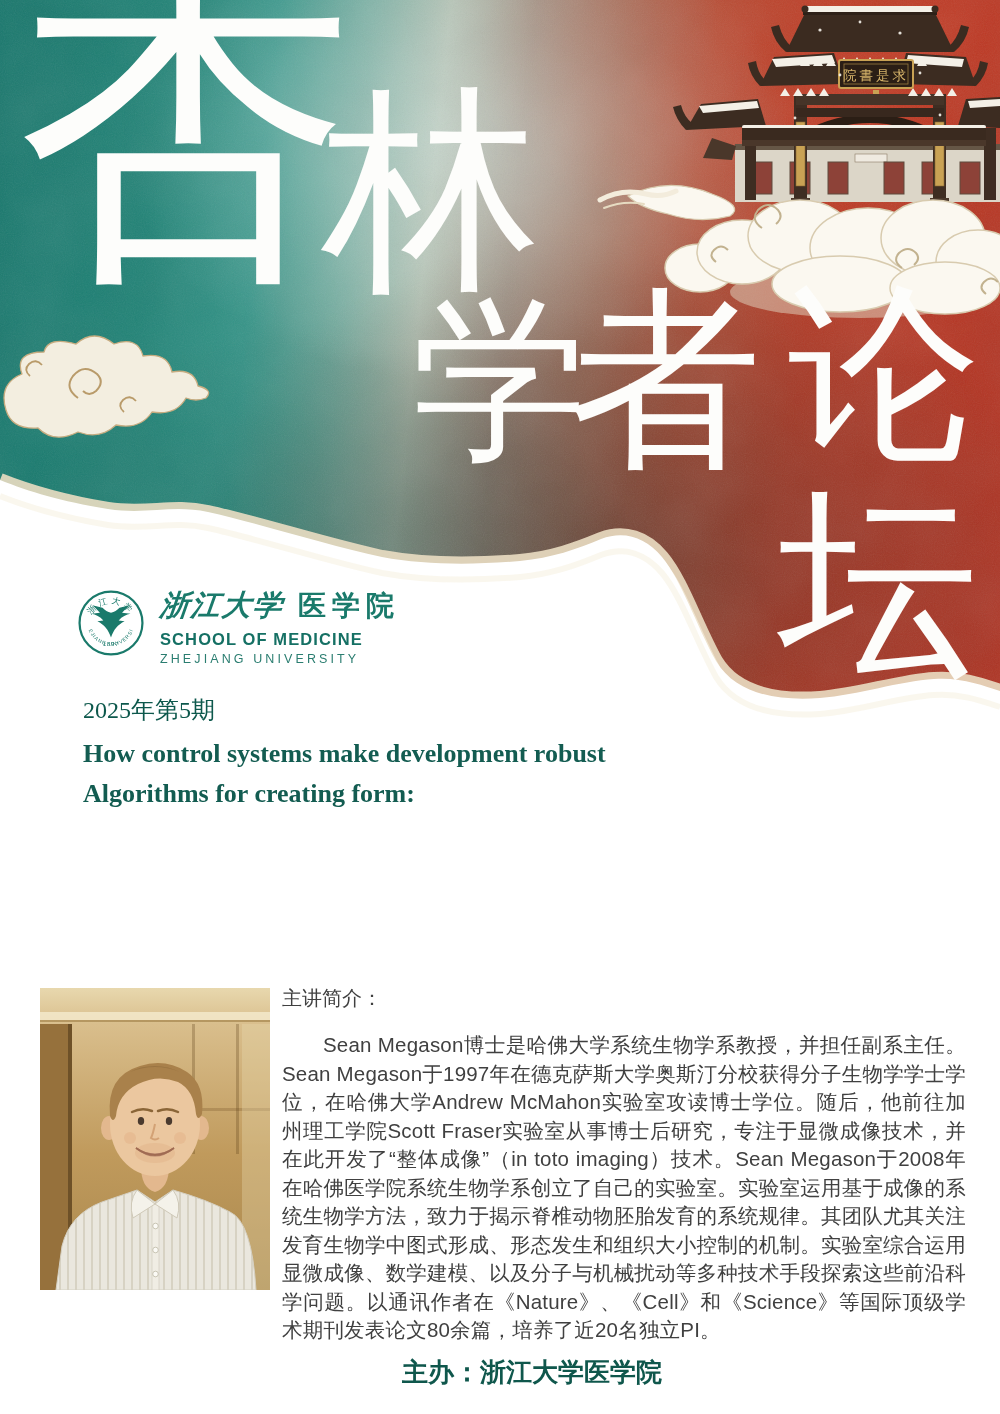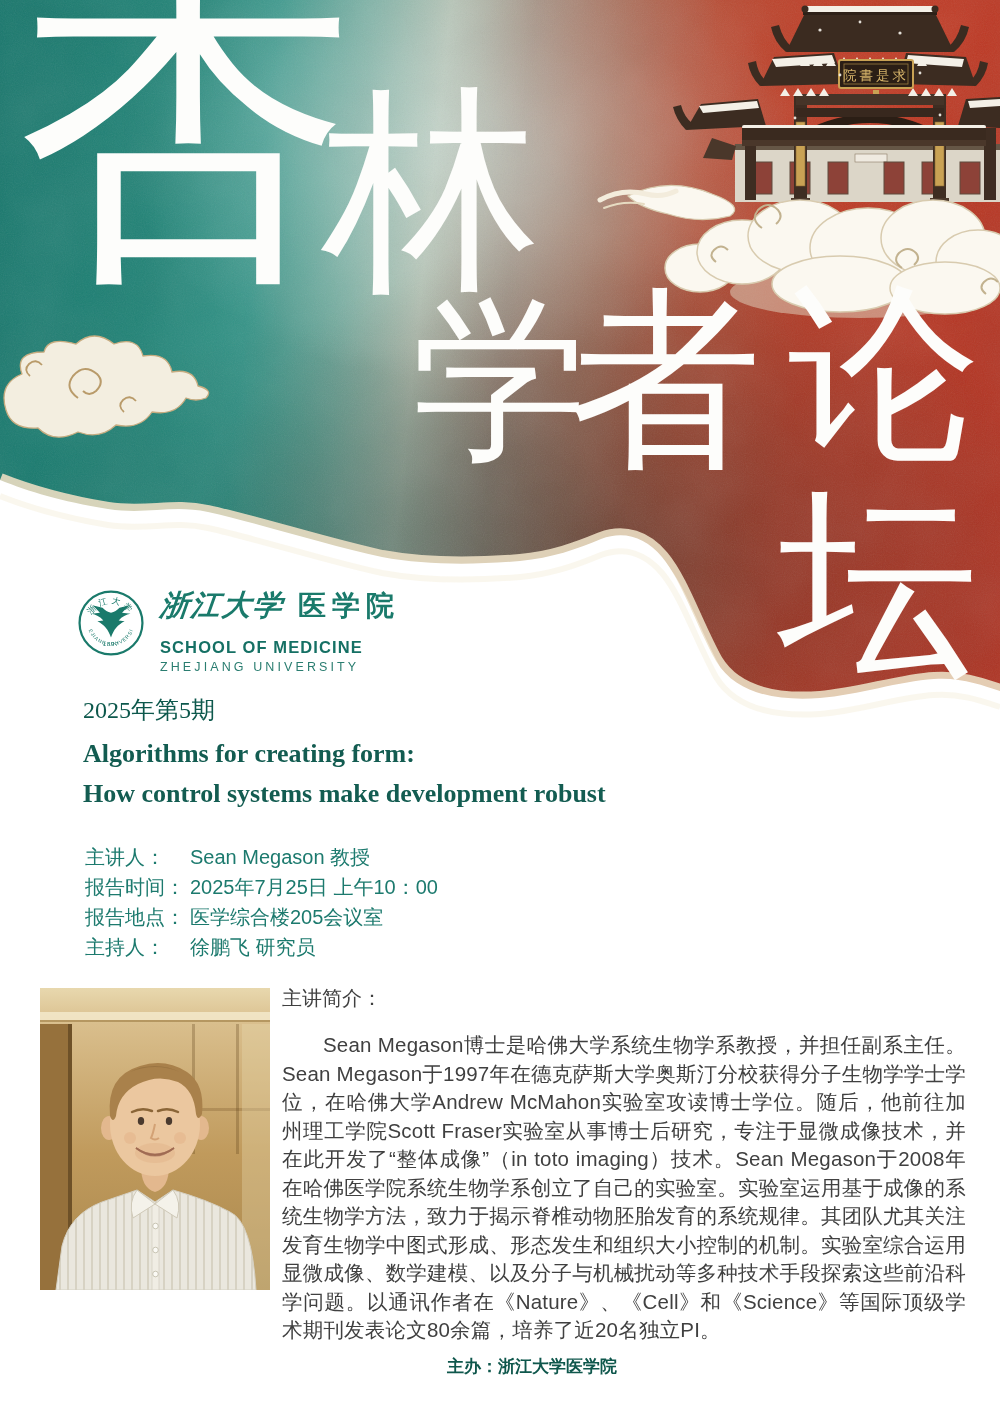--- a/index.html
+++ b/index.html
@@ -27,41 +27,41 @@
   .c-tan {left:778px;top:483px;font-size:200px;}
 
   
   .logo{position:absolute;left:77px;top:586px;display:flex;align-items:flex-start;}
   .logo .seal{width:68px;height:68px;margin-top:3px;}
   .logo-text{margin-left:15px;color:#1A7A6B;}
   .logo-row1{display:flex;align-items:baseline;}
   .cn-calli{font-size:29px;font-weight:bold;font-style:italic;
     font-family:"DejaVu Serif","Liberation Serif",serif;transform:skewX(-6deg);letter-spacing:2px;}
   .cn-dept{font-size:28px;font-weight:bold;margin-left:14px;letter-spacing:6px;}
-  .en1{font-size:16.5px;font-weight:bold;letter-spacing:1.1px;margin-top:12px;color:#157064;}
+  .en1{font-size:16.5px;font-weight:bold;letter-spacing:1.1px;margin-top:4px;color:#157064;}
   .en2{font-size:12.5px;letter-spacing:3.1px;margin-top:3px;color:#2A7D70;}
 
   
   .serif{font-family:"Liberation Serif","DejaVu Serif",serif;}
   .issue{position:absolute;left:83px;top:694px;font-size:24px;font-weight:normal;color:#0D584C;}
   .talk-title{position:absolute;left:83px;top:734px;font-size:26px;font-weight:bold;
     color:#135C51;line-height:40px;}
   .info{position:absolute;left:85px;top:842px;font-size:20px;color:#1C7A6E;}
   .info-row{height:30px;line-height:30px;display:flex;}
   .info-label{width:105px;flex:0 0 105px;}
   .info-value{white-space:nowrap;}
 
   .bio-photo{position:absolute;left:40px;top:988px;width:230px;height:302px;overflow:hidden;}
   .bio{position:absolute;left:282px;top:986px;width:684px;color:#404040;}
   .bio-heading{font-size:20px;line-height:24px;}
   .bio-para{margin:21px 0 0 0;font-size:20.5px;line-height:28.5px;text-align:justify;
     text-indent:2em;letter-spacing:0.2px;}
 
   .footer{position:absolute;left:0;top:1355px;width:1000px;text-align:center;
-    padding-left:64px;box-sizing:border-box;font-size:17px;font-weight:bold;color:#0F574C;}
+    padding-left:64px;box-sizing:border-box;font-size:26px;font-weight:bold;color:#0F574C;}
 </style>
 </head>
 <body>
 
 <div class="poster">
 
   <div class="hero">
     <div class="hero-bg"></div>
 
     <svg class="deco" width="1000" height="720" viewBox="0 0 1000 720">
@@ -260,42 +260,24 @@
         <span class="cn-dept">医学院</span>
       </div>
       <div class="en1">SCHOOL OF MEDICINE</div>
       <div class="en2">ZHEJIANG UNIVERSITY</div>
     </div>
   </div>
 
   <div class="issue serif">2025年第5期</div>
 
   <div class="talk-title serif">
+    <div>How control systems make development robust</div>
     <div>Algorithms for creating form:</div>
-    <div>How control systems make development robust</div>
-  </div>
-
-  <div class="info">
-    <div class="info-row">
-      <span class="info-label">主讲人：</span>
-      <span class="info-value">Sean Megason 教授</span>
-    </div>
-    <div class="info-row">
-      <span class="info-label">报告时间：</span>
-      <span class="info-value">2025年7月25日 上午10：00</span>
-    </div>
-    <div class="info-row">
-      <span class="info-label">报告地点：</span>
-      <span class="info-value">医学综合楼205会议室</span>
-    </div>
-    <div class="info-row">
-      <span class="info-label">主持人：</span>
-      <span class="info-value">徐鹏飞 研究员</span>
-    </div>
-  </div>
+  </div>
+
 
   <div class="bio-photo">
     <svg width="230" height="302" viewBox="0 0 230 302">
       <defs>
         <linearGradient id="woodGrad" x1="0" y1="0" x2="0" y2="1">
           <stop offset="0%" stop-color="#E8D8AE"></stop>
             <stop offset="12%" stop-color="#D9BE8C"></stop>
           <stop offset="55%" stop-color="#C09A5C"></stop>
             <stop offset="100%" stop-color="#A9884E"></stop>
         </linearGradient>

